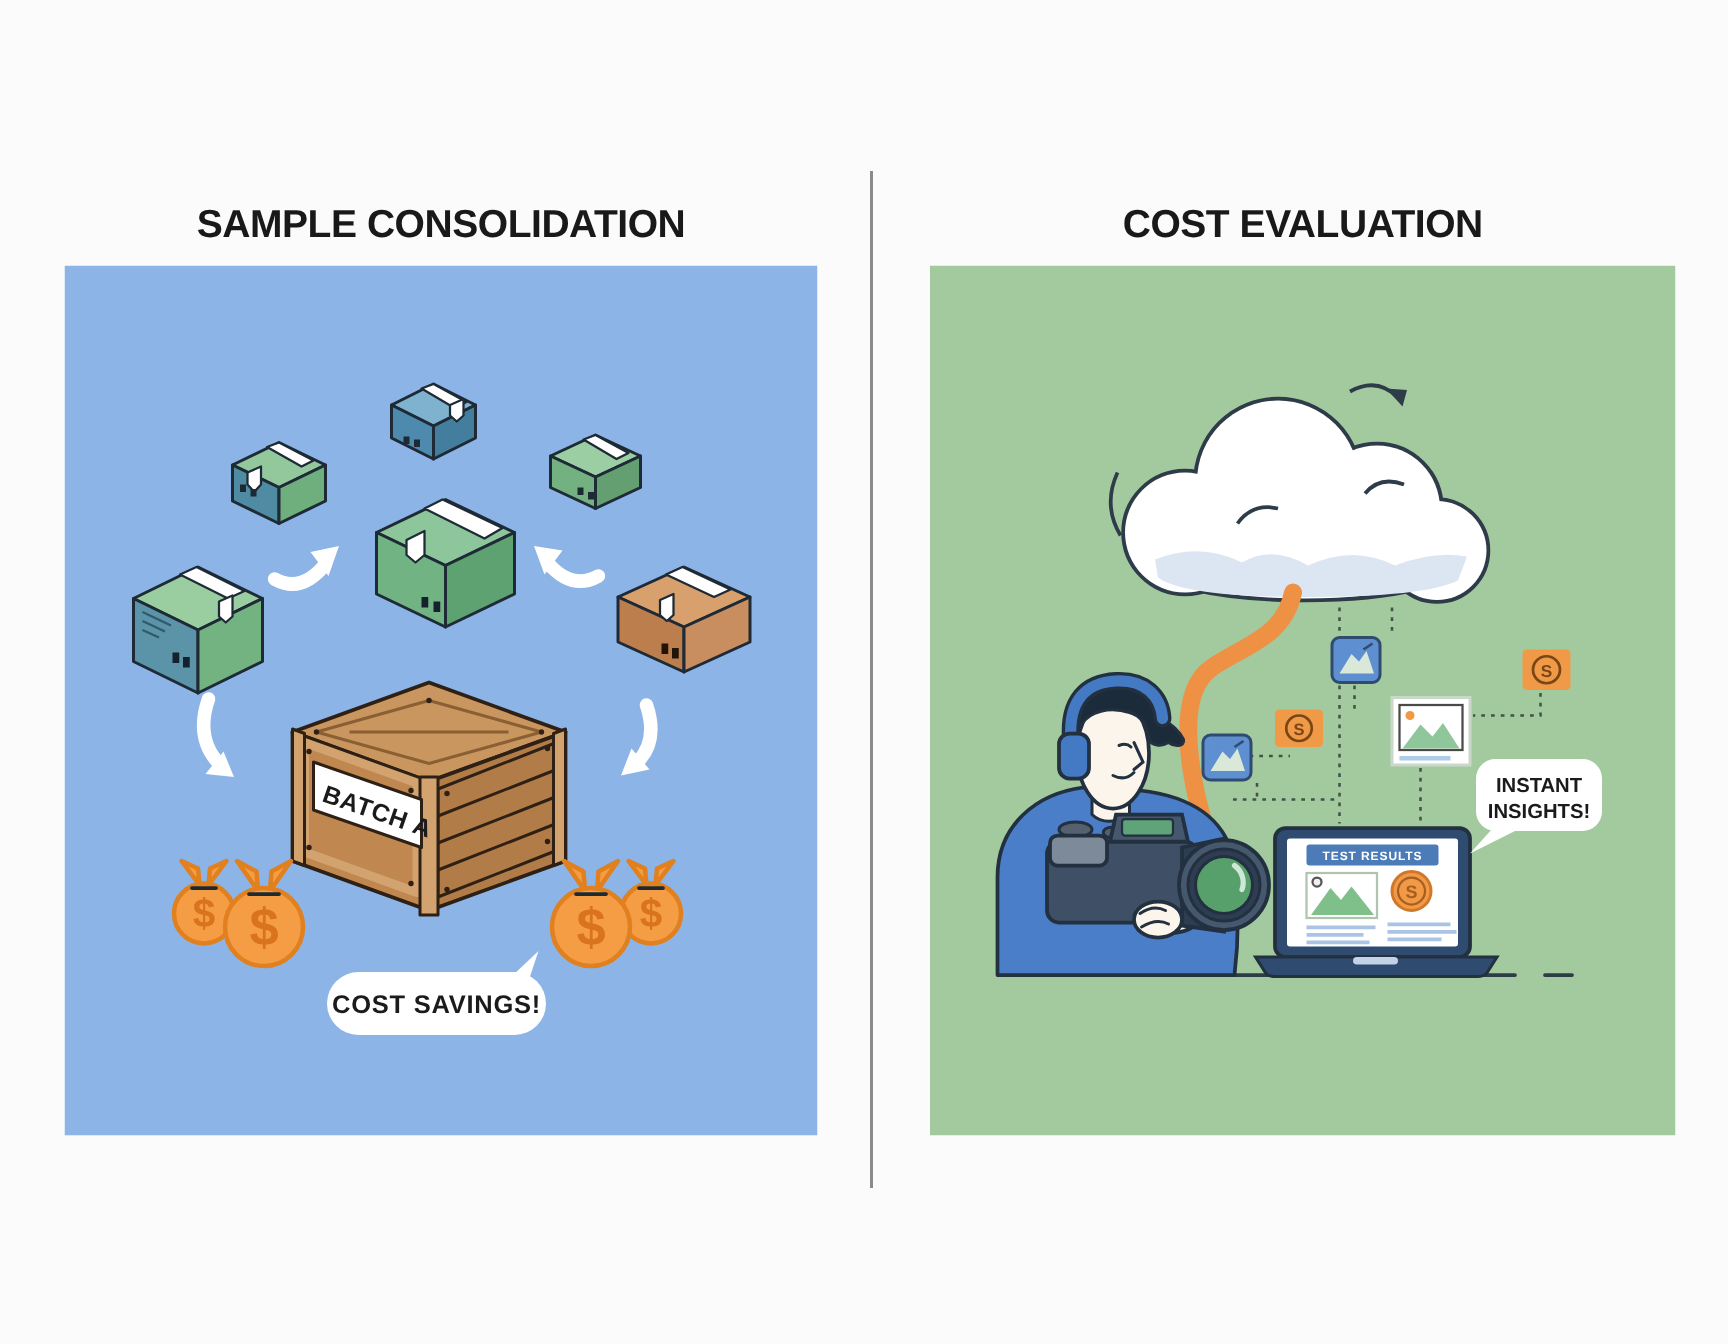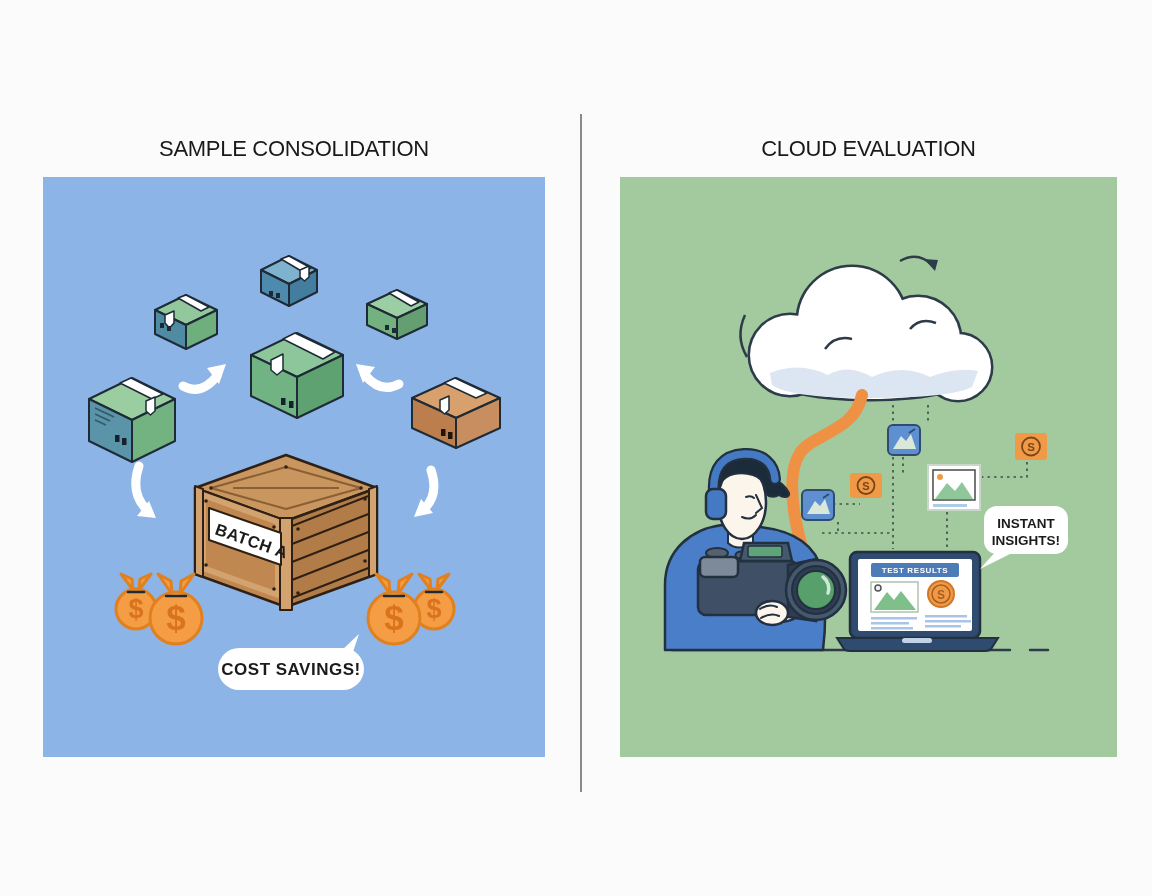--- a/index.html
+++ b/index.html
@@ -1,34 +1,34 @@
 <!DOCTYPE html>
 <html><head>
 <meta charset="utf-8">
 <style>
   html,body{margin:0;padding:0;background:#FBFBFB;}
   .stage{position:relative;width:1152px;height:896px;background:#FBFBFB;overflow:hidden;
          font-family:"Liberation Sans",sans-serif;}
   .panel-title{position:absolute;top:134px;height:30px;line-height:30px;text-align:center;
-         font-size:22px;font-weight:normal;letter-spacing:-0.3px;color:#191919;}
+         font-size:26px;font-weight:bold;letter-spacing:-0.3px;color:#191919;}
   .panel-title.left{left:43px;width:502px;}
   .panel-title.right{left:620px;width:497px;}
   .divider{position:absolute;left:580px;top:114px;width:2px;height:678px;background:#8a8a8a;}
   svg{position:absolute;display:block;}
   #left-panel{left:43px;top:177px;}
   #right-panel{left:620px;top:177px;}
   text{font-family:"Liberation Sans",sans-serif;}
 </style>
 </head>
 <body>
 
 <div class="stage">
 
   <div class="panel-title left">SAMPLE CONSOLIDATION</div>
-  <div class="panel-title right">CLOUD EVALUATION</div>
+  <div class="panel-title right">COST EVALUATION</div>
   <div class="divider"></div>
 
   <svg id="left-panel" width="502" height="580" viewBox="0 0 502 580">
     <rect x="0" y="0" width="502" height="580" fill="#8CB4E6"></rect>
 
     <g fill="#FFFFFF">
       <path d="M140,209 Q158,219 174,199" stroke="#FFFFFF" stroke-width="9" fill="none" stroke-linecap="round"></path>
       <polygon points="183,187 164,191 176,207"></polygon>
     </g>
     <g fill="#FFFFFF">

